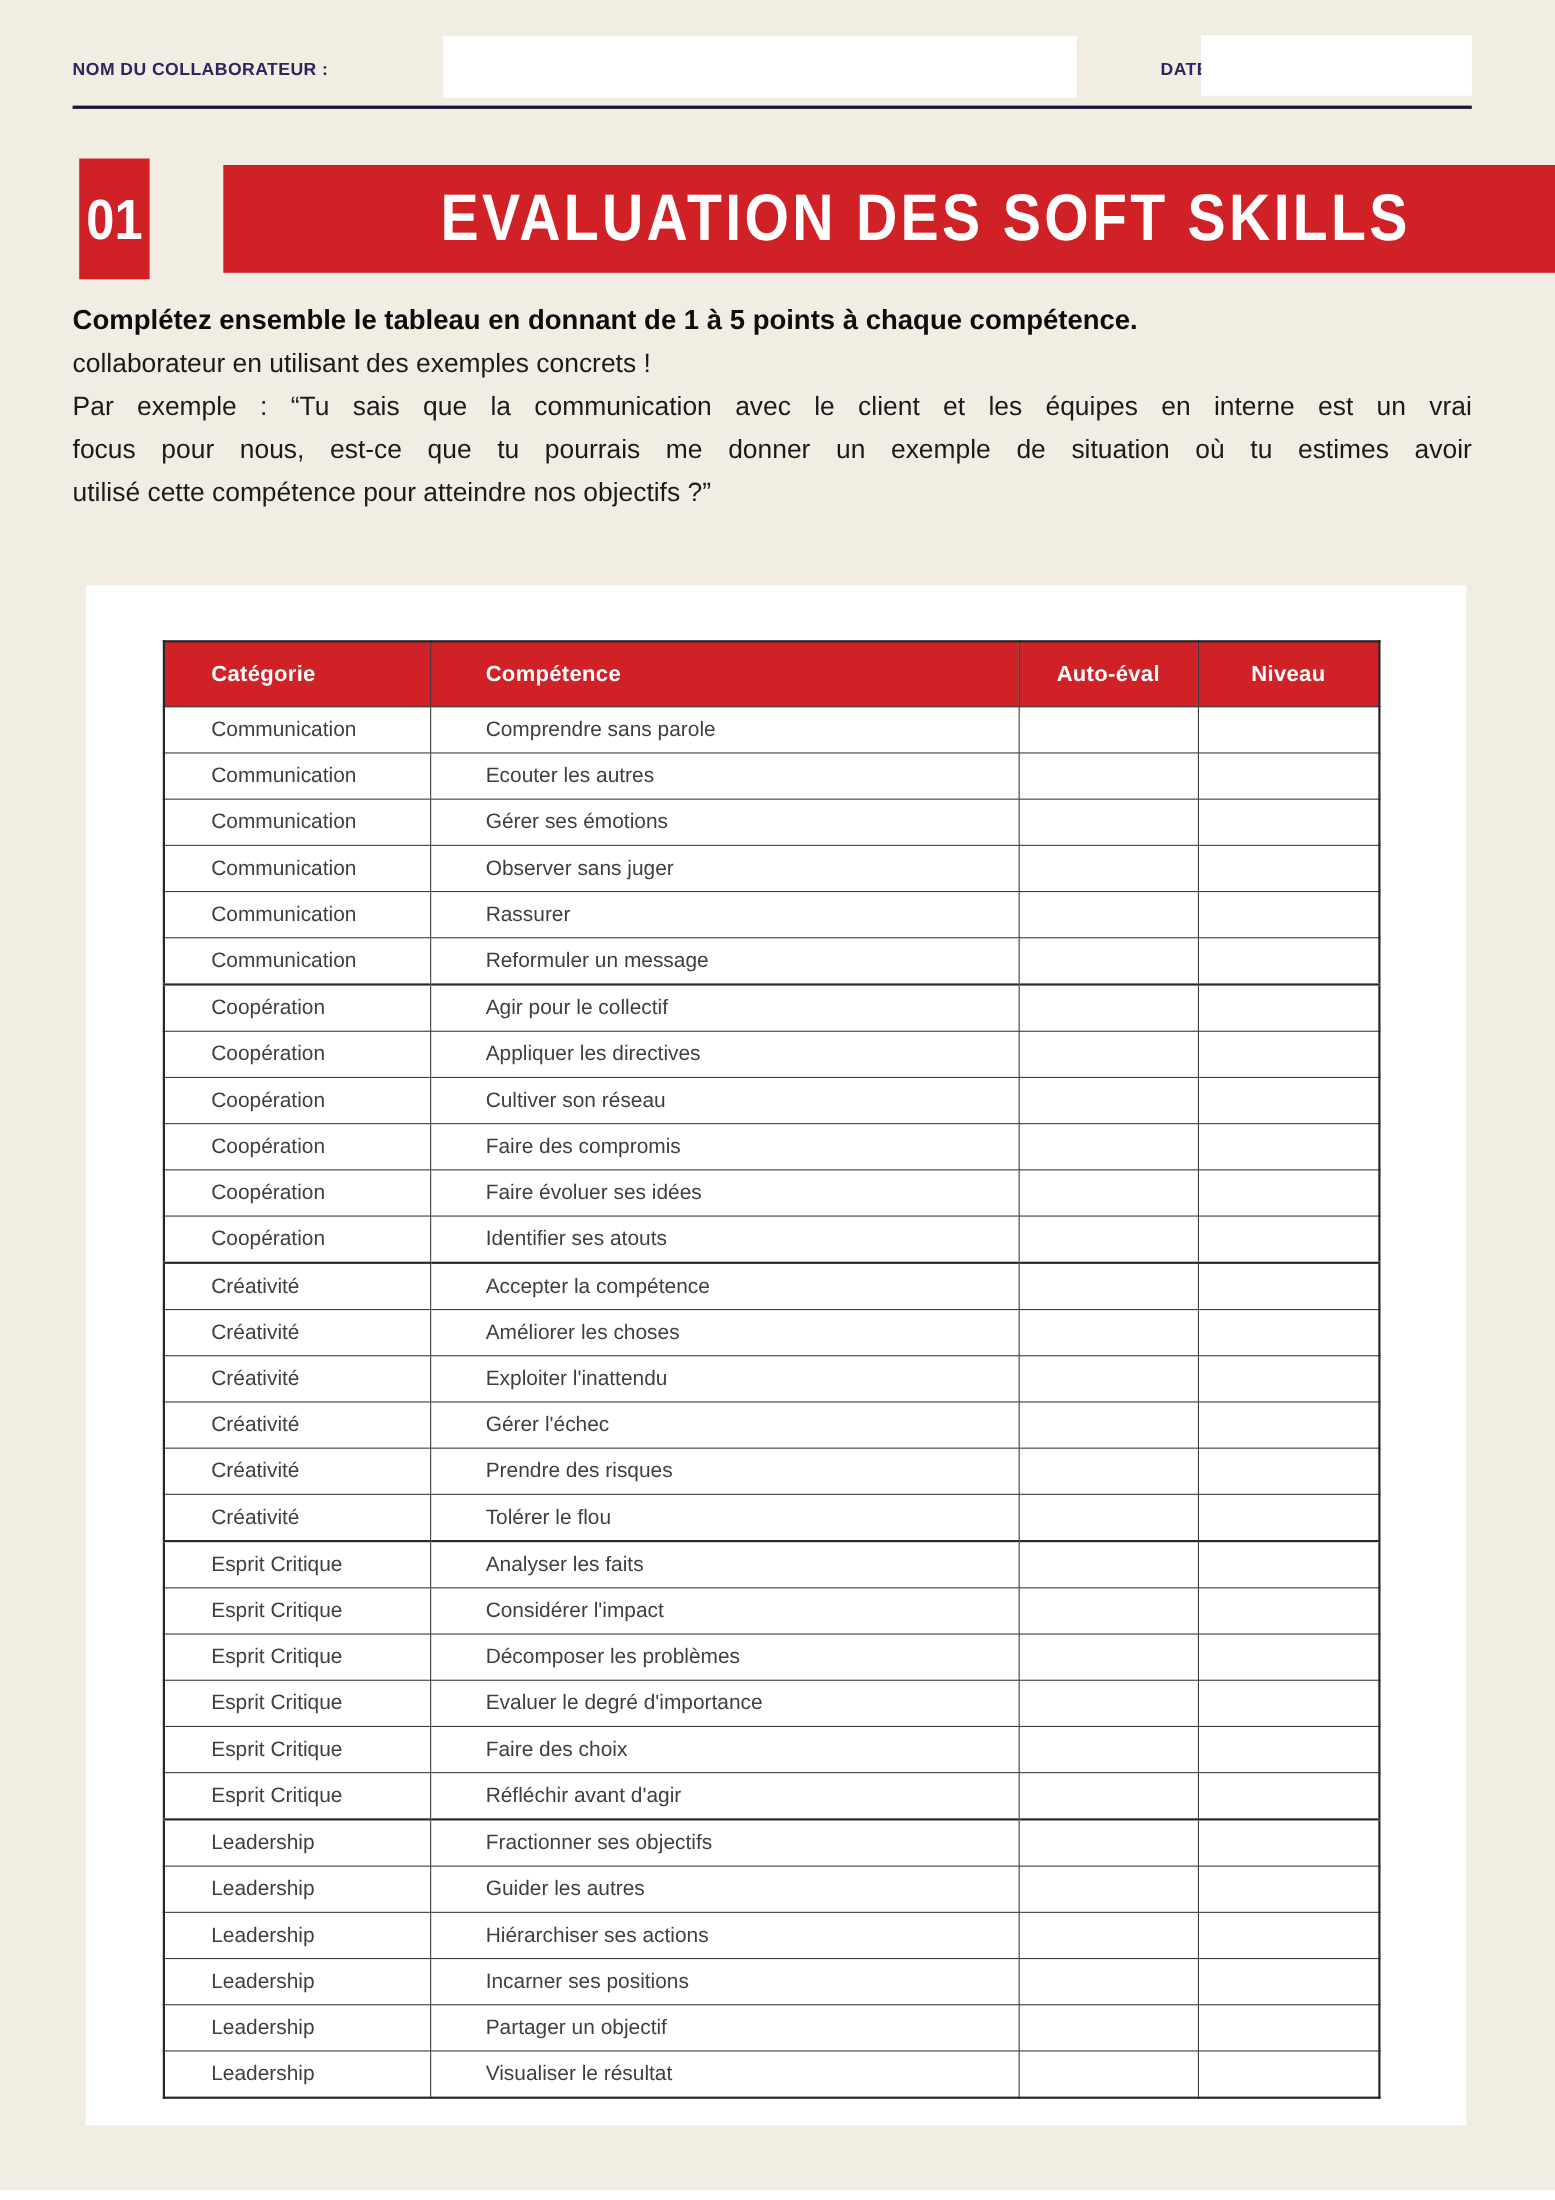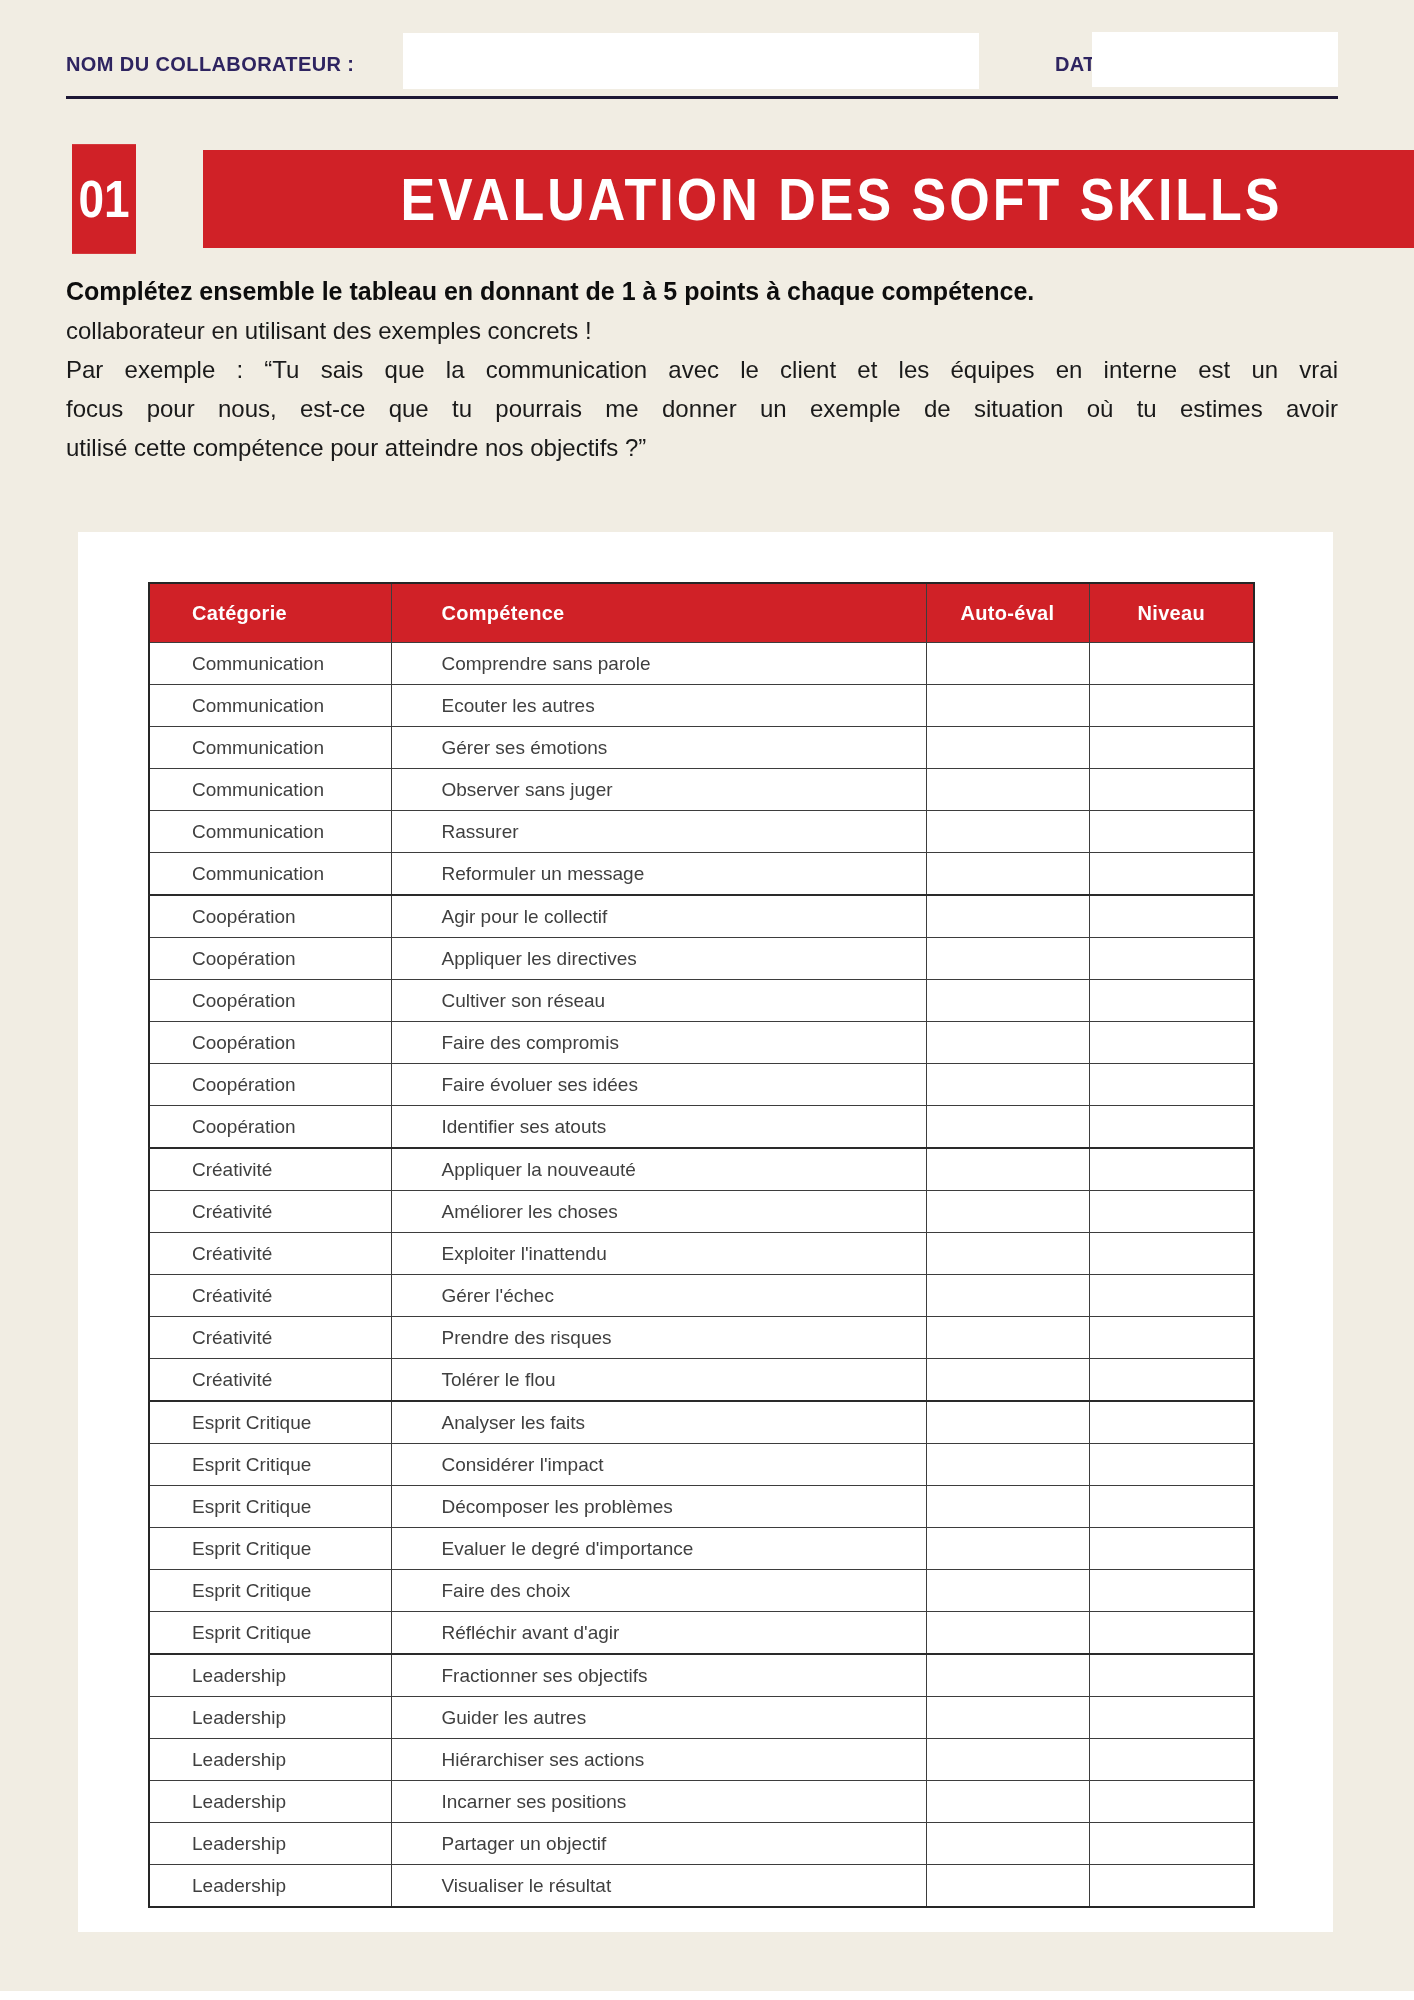--- a/index.html
+++ b/index.html
@@ -5,21 +5,21 @@
   html,body{margin:0;padding:0;}
   body{
     width:1414px;height:2000px;position:relative;overflow:hidden;
     background:#f1ede3;
     font-family:"Liberation Sans", sans-serif;
   }
   .abs{position:absolute;}
 
   
   .hdr-label{
-    color:#2e2460;font-weight:bold;font-size:20px;letter-spacing:.4px;
+    color:#2e2460;font-weight:bold;font-size:16px;letter-spacing:.4px;
     line-height:24px;white-space:nowrap;
   }
   .hdr-input{
     background:#ffffff;border:none;outline:none;
     font-size:20px;color:#222;padding:0 10px;box-sizing:border-box;
   }
   .rule{background:#1d1735;height:3px;}
 
   
   .num-box,.banner{
@@ -176,21 +176,21 @@
           <td></td>
         </tr>
         <tr>
           <td class="cat">Coopération</td>
           <td class="comp">Identifier ses atouts</td>
           <td></td>
           <td></td>
         </tr>
         <tr class="grp">
           <td class="cat">Créativité</td>
-          <td class="comp">Appliquer la nouveauté</td>
+          <td class="comp">Accepter la compétence</td>
           <td></td>
           <td></td>
         </tr>
         <tr>
           <td class="cat">Créativité</td>
           <td class="comp">Améliorer les choses</td>
           <td></td>
           <td></td>
         </tr>
         <tr>

